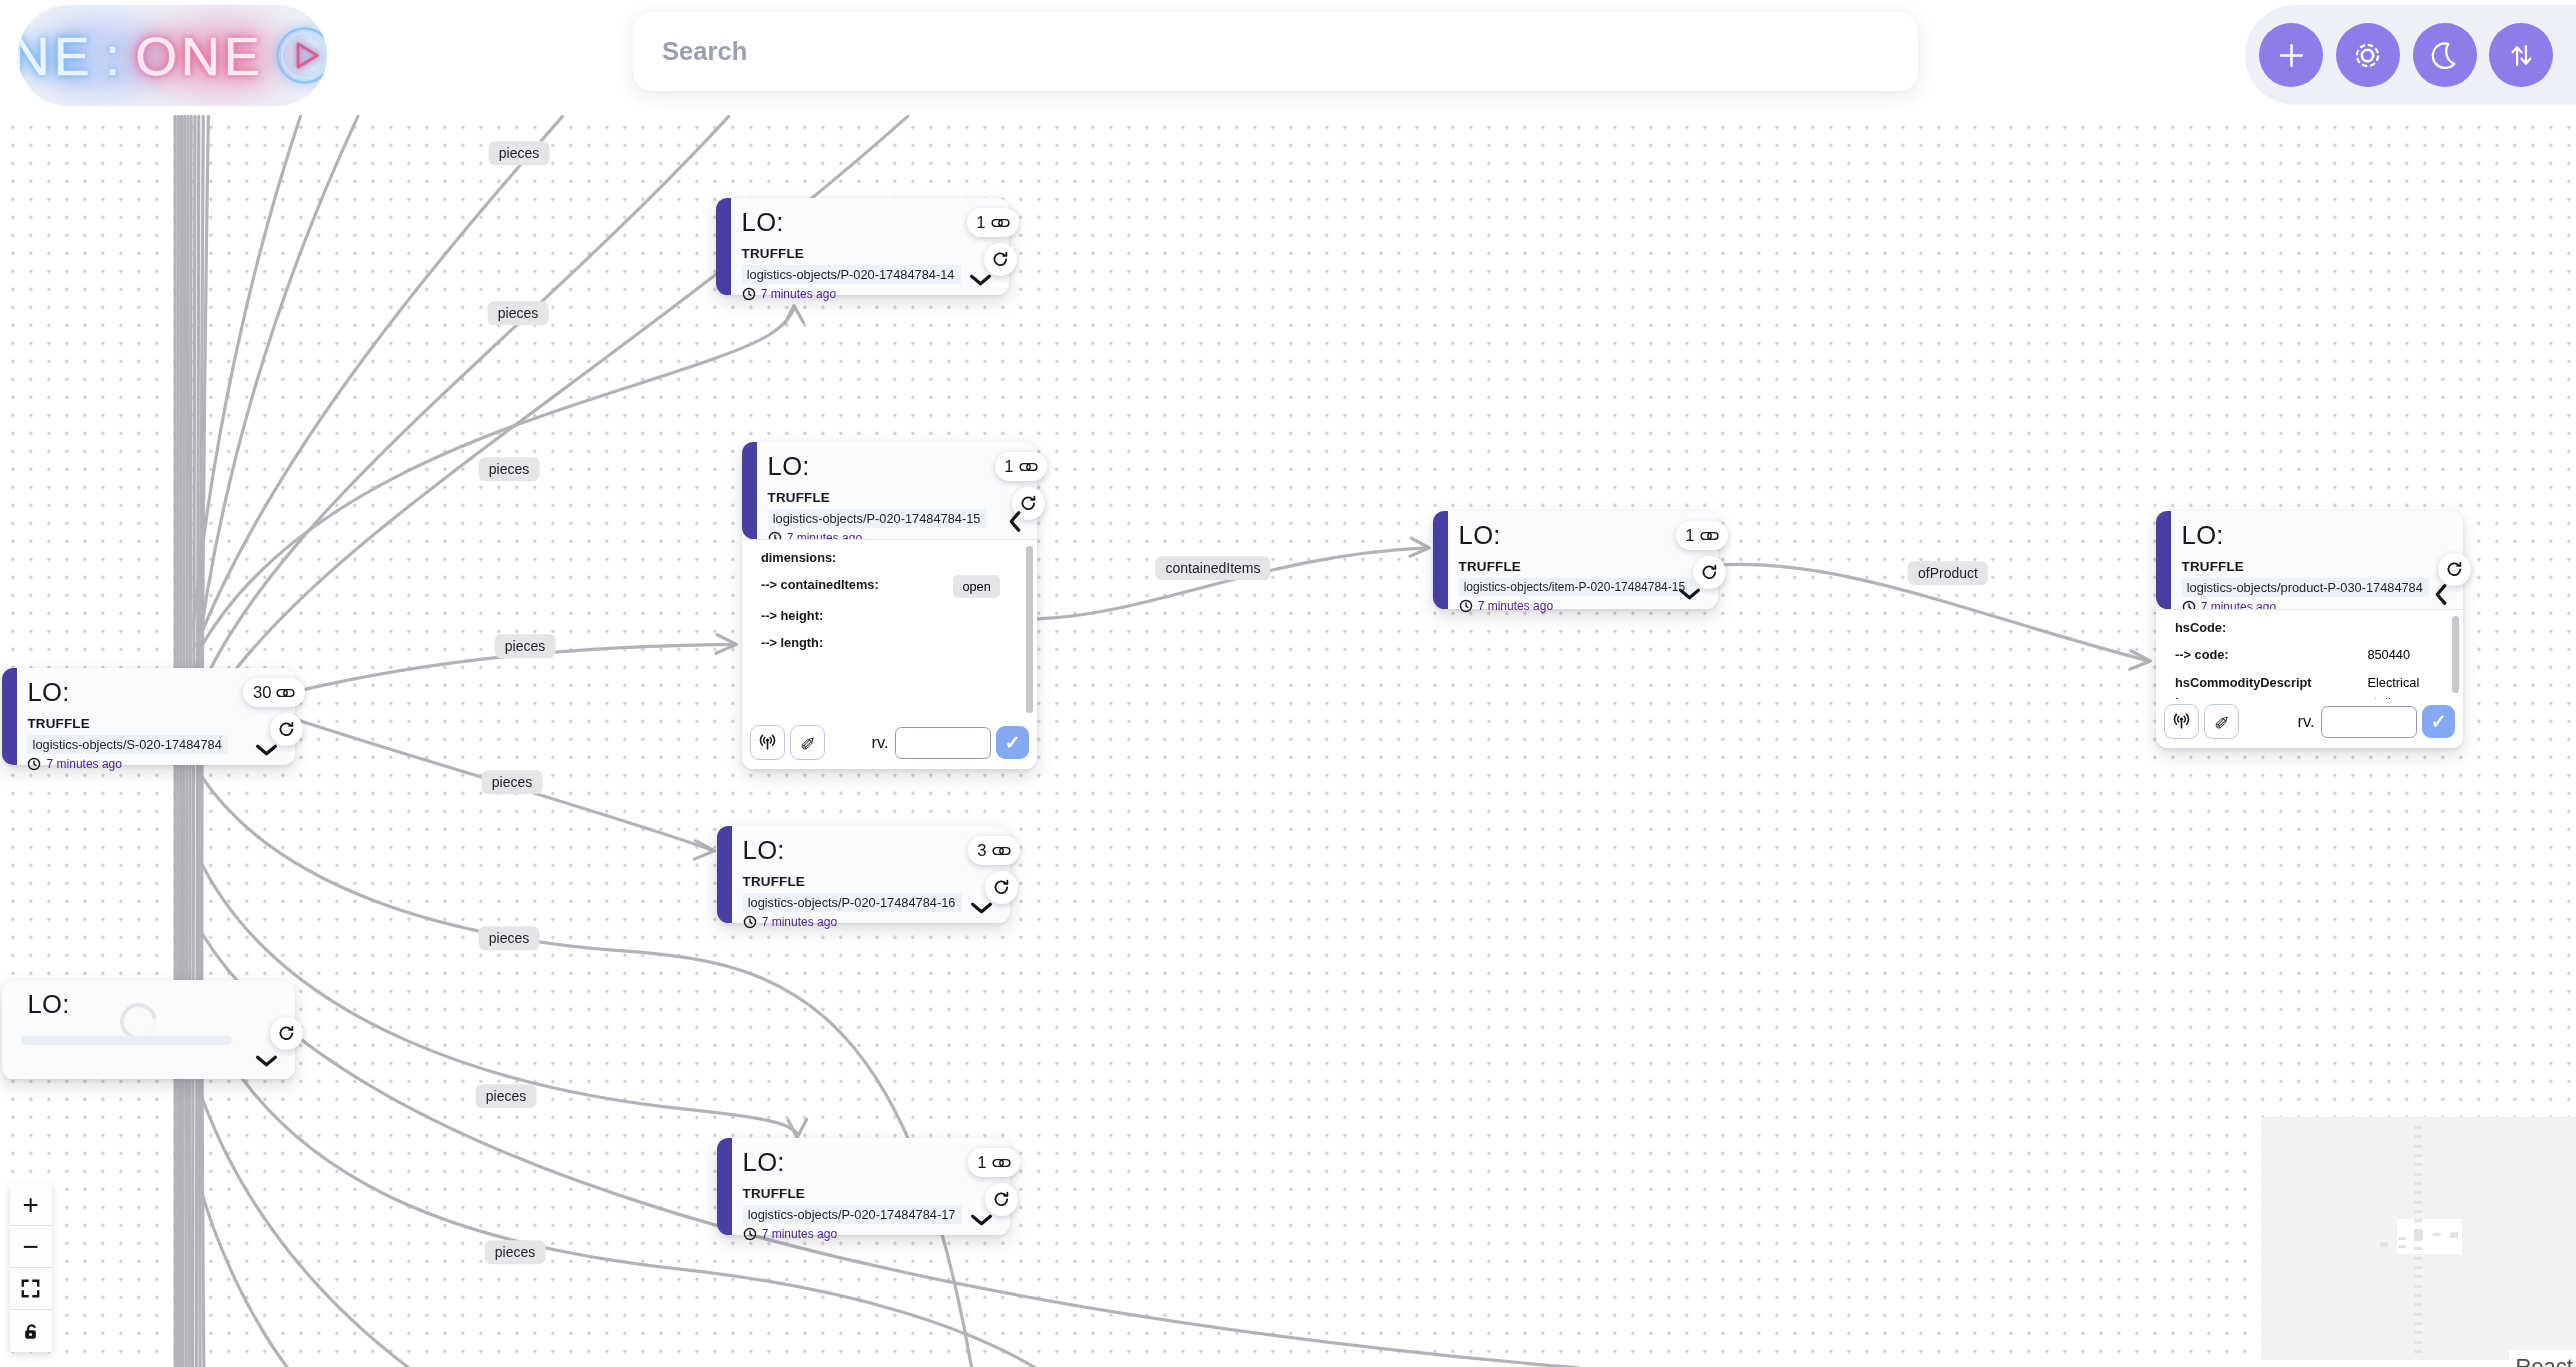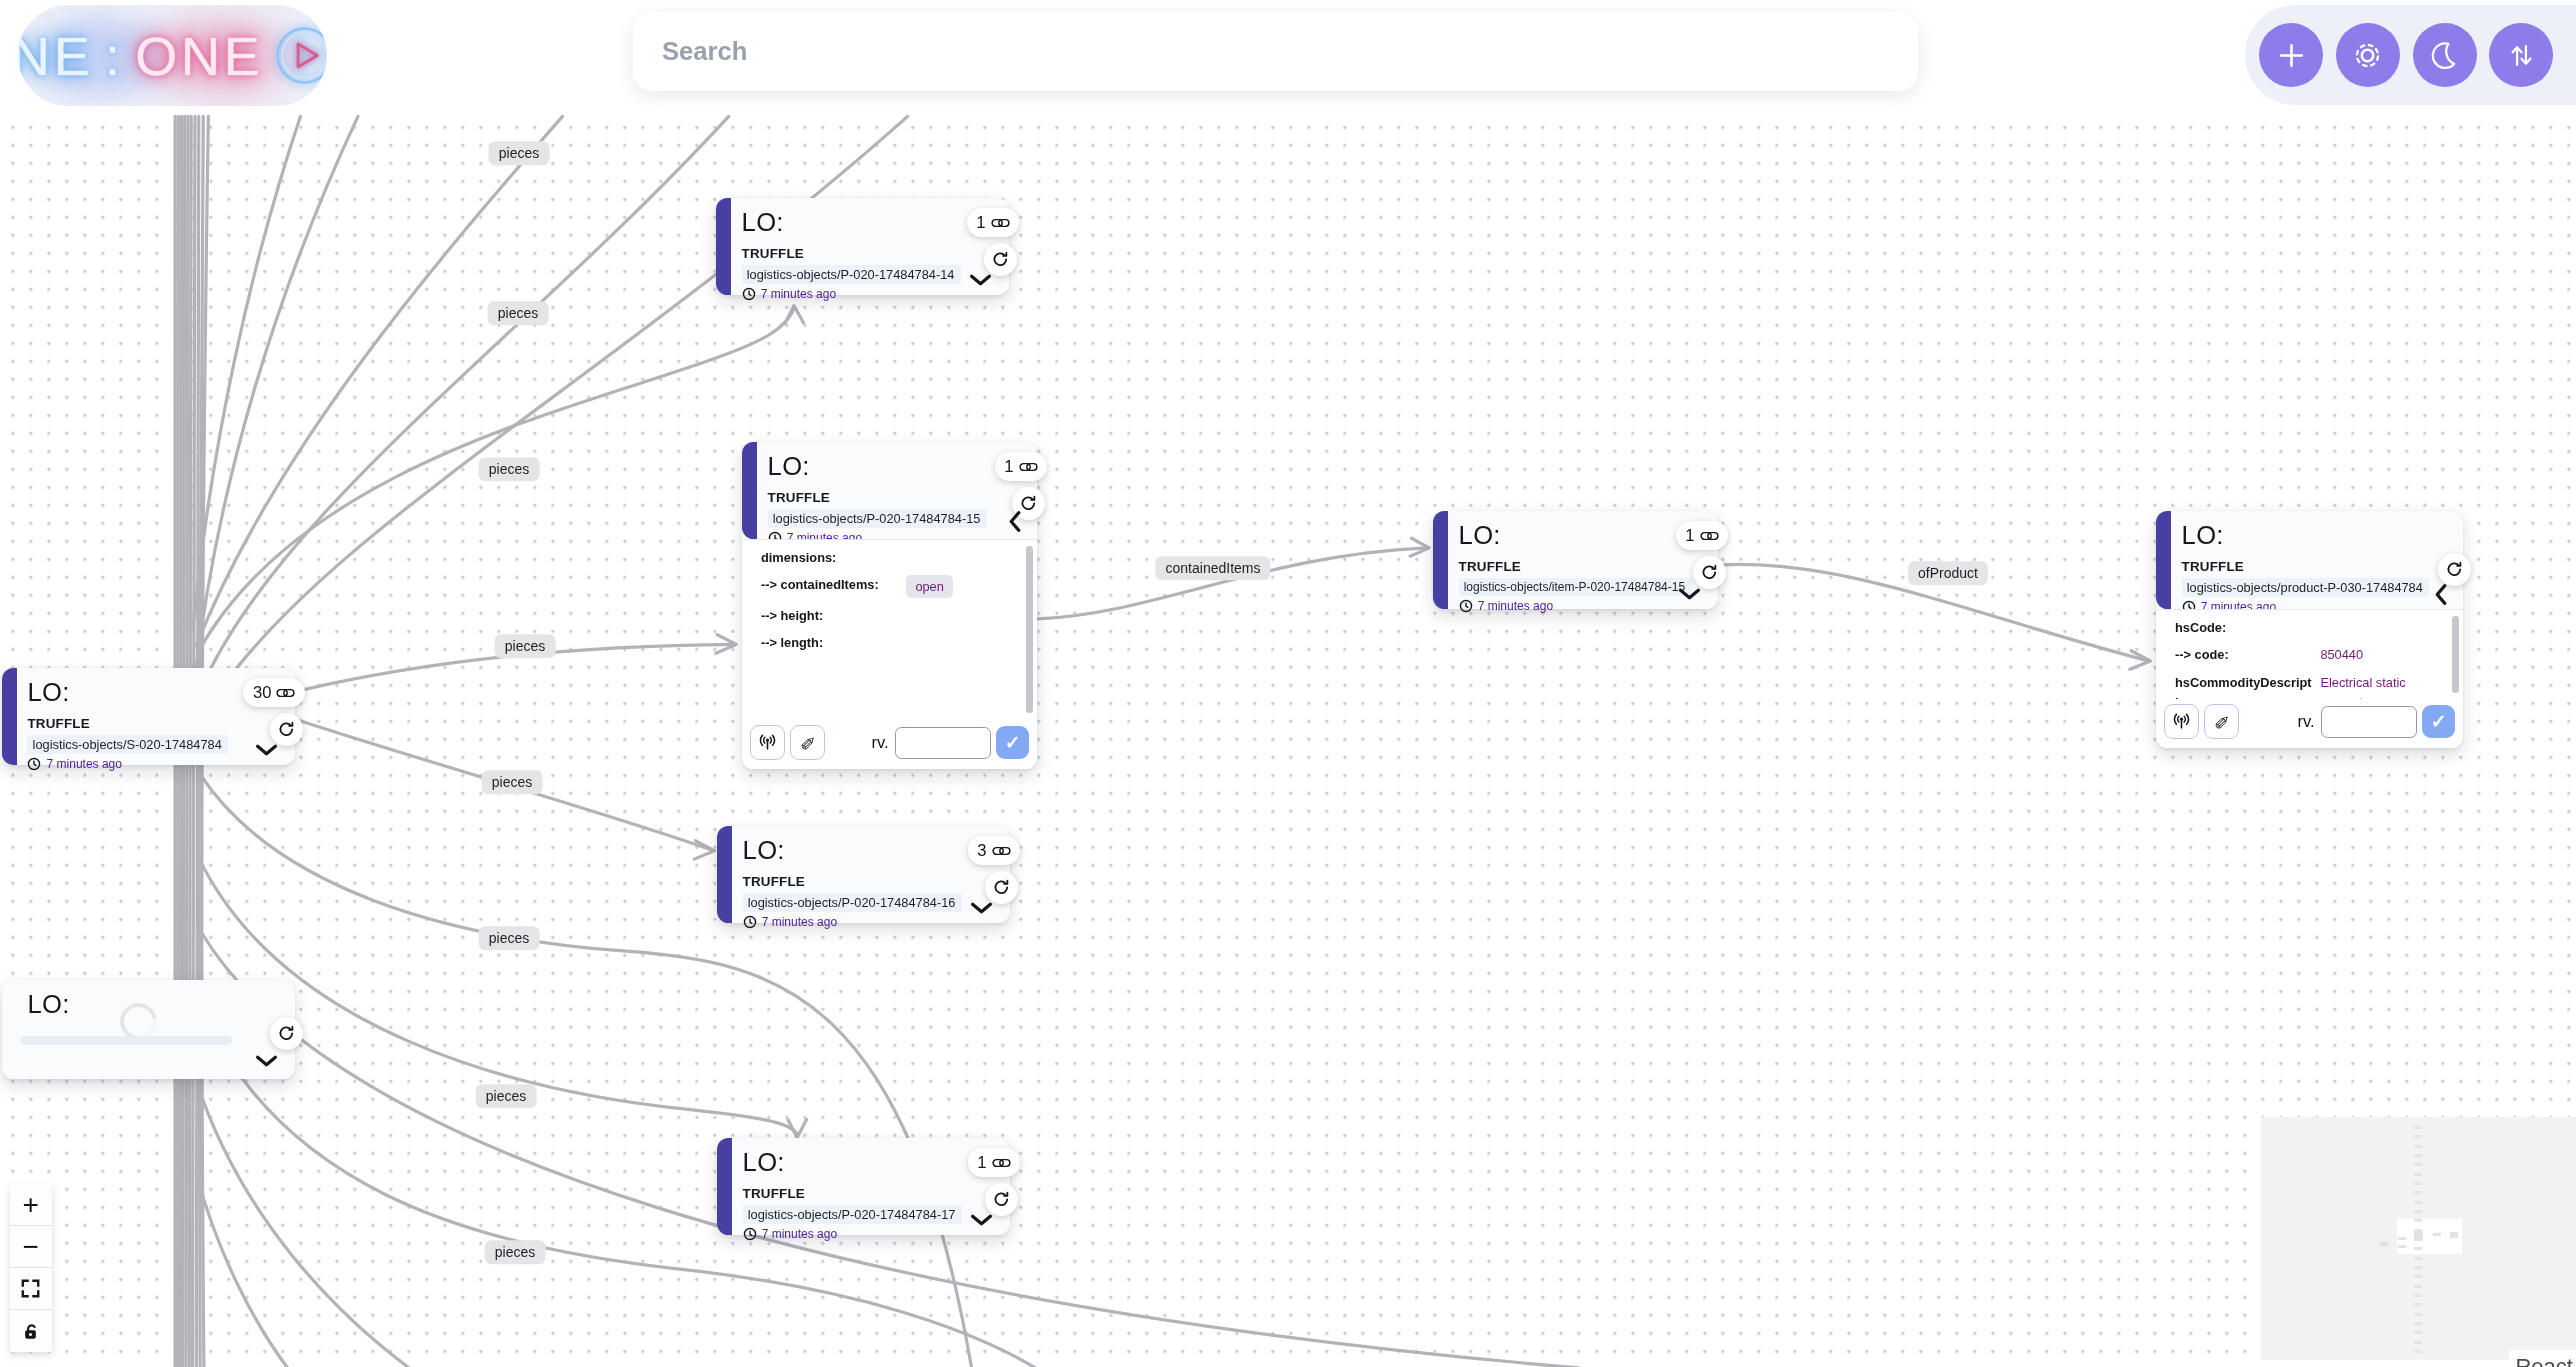--- a/index.html
+++ b/index.html
@@ -36,23 +36,23 @@
     box-shadow:0 1.9px 6.4px rgba(20,24,40,.2); z-index:4; }
   .refresh-btn { position:absolute; top:45px; right:-7.7px; width:33px; height:33px; border-radius:50%;
     background:#ffffff; box-shadow:0 1.9px 6.4px rgba(20,24,40,.2); display:flex; align-items:center;
     justify-content:center; z-index:4; }
   .chev { position:absolute; right:16.6px; bottom:7.7px; z-index:4; }
   .chev-left { position:absolute; right:15.3px; top:68px; z-index:4; }
 
   
   .node-body { background:#ffffff; border-top:0.6px solid #e8e8ec; border-radius:0 0 11.5px 11.5px; position:relative; }
   .field-list { overflow:hidden; padding:7.7px 11.5px 0 19px; position:relative; }
-  .frow { display:flex; margin-bottom:7.7px; }
+  .frow { display:flex; margin-bottom:7.7px;gap:47px; }
   .flabel { width:139px; flex:none; font-size:12.8px; font-weight:700; color:#15161a; line-height:20px; overflow-wrap:anywhere; }
-  .fvalue { flex:1; font-size:12.8px; color:#701a75; line-height:20px; padding-left:6.4px; overflow-wrap:anywhere; }
+  .fvalue { flex:1; font-size:12.8px; color:#000000; line-height:20px; padding-left:6.4px; overflow-wrap:anywhere; }
   .fvalue .chip { background:#e3e5ea; border-radius:5.1px; padding:1.3px 9px; display:inline-block; }
   .scrollbar { position:absolute; right:4.5px; top:6.4px; width:6.4px; border-radius:3.2px; background:#c6c6cc; }
   .card-footer { display:flex; align-items:center; gap:5.8px; padding:5.1px 7.7px 9px 7.7px; }
   .icon-btn { width:35px; height:35px; border:1.3px solid #bcc6e8; border-radius:9px; background:#fff;
     display:flex; align-items:center; justify-content:center; }
   .rv-label { margin-left:auto; font-size:16.6px; font-weight:500; color:#15161a;padding-left:14px; }
   .rv-input { width:96px; height:32px; border:1.3px solid #8f98a6; border-radius:6.4px; background:#fff;
     font-size:12.8px; padding:0 6.4px; font-family:"Liberation Sans",sans-serif; }
   .check-btn { width:33px; height:33px; border-radius:9px; background:#82a9f1; border:none;
     color:#fff; font-size:19px; font-weight:700; display:flex; align-items:center; justify-content:center; }

